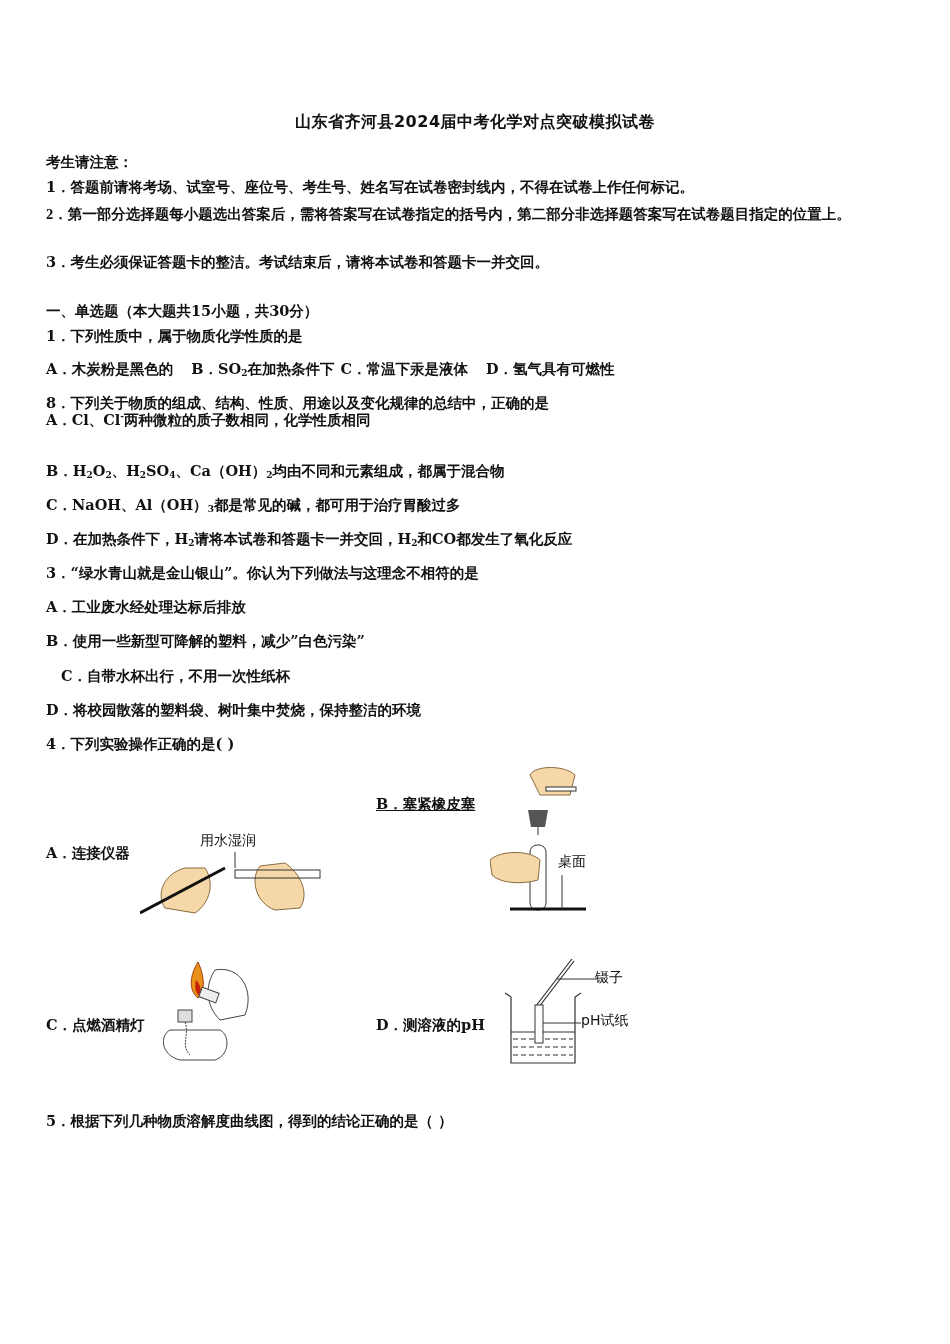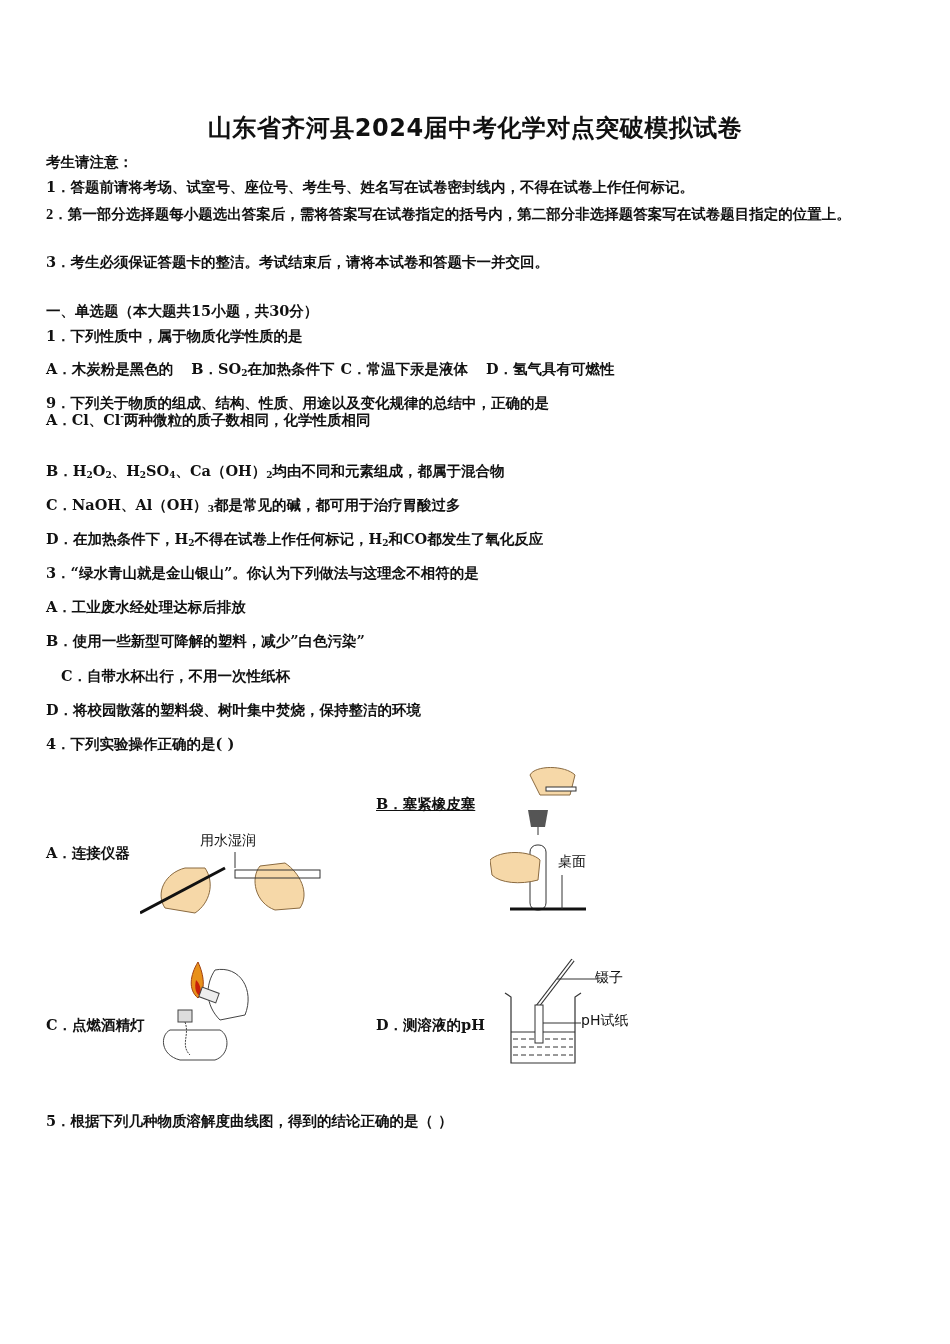--- a/index.html
+++ b/index.html
@@ -1,19 +1,19 @@
 <!DOCTYPE html>
 <html><head>
 <meta charset="utf-8">
 <style>
   html, body { margin:0; padding:0; background:#ffffff; }
   body { width:950px; height:1344px; position:relative; overflow:hidden;
          font-family:"DejaVu Serif", "Liberation Serif", serif; color:#111; }
   .title { position:absolute; top:112px; left:0; width:950px; text-align:center;
-           font-family:"DejaVu Sans", "Liberation Sans", sans-serif; font-weight:bold; font-size:24px; letter-spacing:0.5px; }
+           font-family:"DejaVu Sans", "Liberation Sans", sans-serif; font-weight:bold; font-size:16px; letter-spacing:0.5px; }
   .line { position:absolute; left:46px; font-size:14.5px; font-weight:bold; white-space:nowrap; line-height:20px; }
   .wrap { white-space:normal; width:860px; }
   sub { font-size:9px; vertical-align:-2px; }
   sup { font-size:9px; vertical-align:6px; }
   .fig { position:absolute; }
   .figlbl { position:absolute; font-family:"DejaVu Sans", "Liberation Sans", sans-serif; font-size:14px; font-weight:normal; white-space:nowrap; }
 </style>
 </head>
 <body>
 
@@ -24,25 +24,25 @@
 <div class="line wrap" style="top:202px; line-height:25px;font-family:Liberation Serif, serif;">2．第一部分选择题每小题选出答案后，需将答案写在试卷指定的括号内，第二部分非选择题答案写在试卷题目指定的位置上。</div>
 <div class="line" style="top:252px;">3．考生必须保证答题卡的整洁。考试结束后，请将本试卷和答题卡一并交回。</div>
 
 <div class="line" style="top:301px;">一、单选题（本大题共15小题，共30分）</div>
 
 <div class="line" style="top:326px;">1．下列性质中，属于物质化学性质的是</div>
 <div class="line" style="top:359px;">
   <span>A．木炭粉是黑色的</span><span style="display:inline-block;width:18px"></span><span><span>B．SO</span><sub>2</sub><span>在加热条件下</span></span><span style="display:inline-block;width:6px"></span><span>C．常温下汞是液体</span><span style="display:inline-block;width:18px"></span><span>D．氢气具有可燃性</span>
 </div>
 
-<div class="line" style="top:393px;">9．下列关于物质的组成、结构、性质、用途以及变化规律的总结中，正确的是</div>
+<div class="line" style="top:393px;">8．下列关于物质的组成、结构、性质、用途以及变化规律的总结中，正确的是</div>
 <div class="line" style="top:406px;"><span>A．Cl、Cl</span><sup>-</sup><span>两种微粒的质子数相同，化学性质相同</span></div>
 <div class="line" style="top:461px;"><span>B．H</span><sub>2</sub><span>O</span><sub>2</sub><span>、H</span><sub>2</sub><span>SO</span><sub>4</sub><span>、Ca（OH）</span><sub>2</sub><span>均由不同和元素组成，都属于混合物</span></div>
 <div class="line" style="top:495px;"><span>C．NaOH、Al（OH）</span><sub>3</sub><span>都是常见的碱，都可用于治疗胃酸过多</span></div>
-<div class="line" style="top:529px;"><span>D．在加热条件下，H</span><sub>2</sub><span>不得在试卷上作任何标记，H</span><sub>2</sub><span>和CO都发生了氧化反应</span></div>
+<div class="line" style="top:529px;"><span>D．在加热条件下，H</span><sub>2</sub><span>请将本试卷和答题卡一并交回，H</span><sub>2</sub><span>和CO都发生了氧化反应</span></div>
 
 <div class="line" style="top:563px;">3．“绿水青山就是金山银山”。你认为下列做法与这理念不相符的是</div>
 <div class="line" style="top:597px;">A．工业废水经处理达标后排放</div>
 <div class="line" style="top:631px;">B．使用一些新型可降解的塑料，减少”白色污染”</div>
 <div class="line" style="top:666px;margin-left:15px;">C．自带水杯出行，不用一次性纸杯</div>
 <div class="line" style="top:700px;">D．将校园散落的塑料袋、树叶集中焚烧，保持整洁的环境</div>
 
 <div class="line" style="top:734px;">4．下列实验操作正确的是(   )</div>
 
 <div class="line" style="top:843px;">A．连接仪器</div>

